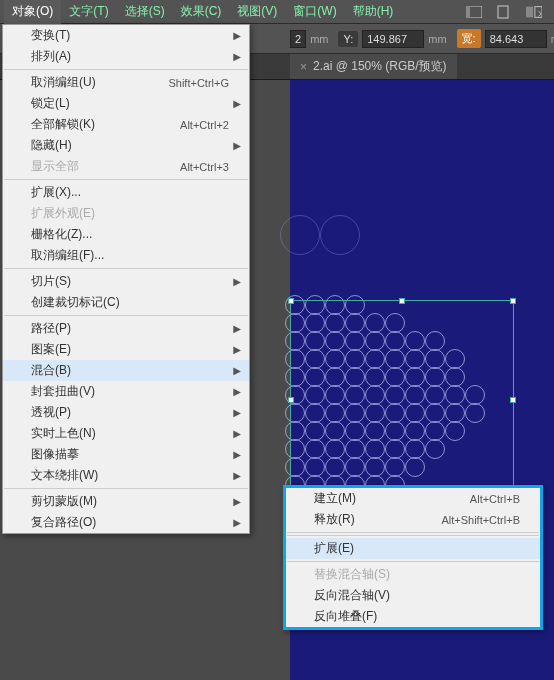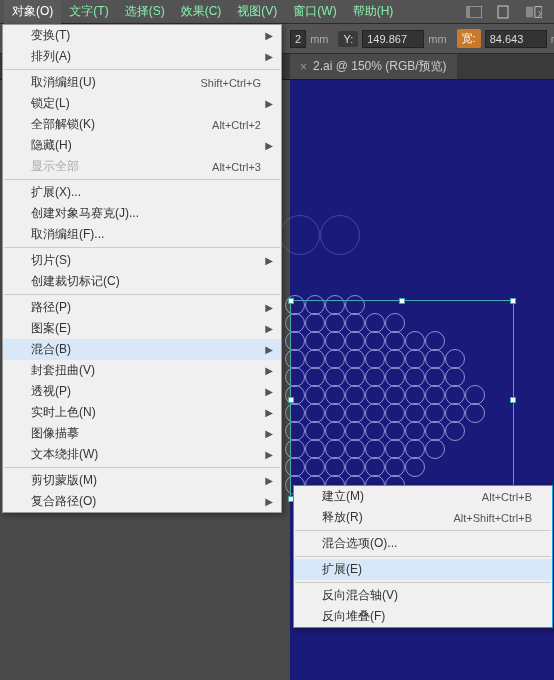--- a/index.html
+++ b/index.html
@@ -11,28 +11,28 @@
 .mb-icon{width:16px;height:16px;display:flex;align-items:center;justify-content:center;color:#ccc}
 .toolbar{height:30px;background:#535353;display:flex;align-items:center;padding-left:290px;gap:4px;border-bottom:1px solid #2a2a2a}
 .tb-label{background:#3a3a3a;color:#ddd;padding:2px 5px;border-radius:2px;font-size:11px}
 .tb-label.orange{background:#c87a2a;color:#fff}
 .tb-input{background:#333;color:#ddd;border:1px solid #222;padding:2px 4px;width:62px;font-size:11px}
 .mm{color:#aaa;font-size:11px;margin-right:6px}
 .tabbar{height:26px;background:#3a3a3a;display:flex;align-items:center;padding-left:290px;border-bottom:1px solid #1a1a1a}
 .tab{background:#4a4a4a;color:#ccc;padding:4px 10px;display:flex;align-items:center;gap:6px;font-size:11px}
 .tab .x{color:#999;cursor:pointer}
 .canvas{position:absolute;top:80px;left:290px;right:0;bottom:0;background:#1a1a7a}
-.dropdown{position:absolute;top:24px;left:2px;width:280px;background:#f0f0f0;border:1px solid #999;box-shadow:2px 2px 6px rgba(0,0,0,.4);z-index:10}
+.dropdown{position:absolute;top:24px;left:2px;width:248px;background:#f0f0f0;border:1px solid #999;box-shadow:2px 2px 6px rgba(0,0,0,.4);z-index:10}
 .menu-item{display:flex;align-items:center;padding:3px 20px 3px 28px;color:#333;cursor:default;position:relative;font-size:12px;height:21px}
 .menu-item.highlighted{background:#d8e8f8}
 .menu-item.disabled{color:#aaa}
 .menu-item .shortcut{margin-left:auto;color:#555;font-size:11px}
 .menu-item .arrow{position:absolute;right:8px;font-size:10px;color:#555}
 .menu-sep{height:1px;background:#ccc;margin:2px 1px}
-.submenu{position:absolute;top:485px;left:293px;width:260px;background:#f0f0f0;border:1px solid #0ea5e9;box-shadow:2px 2px 6px rgba(0,0,0,.4);z-index:11}
+.submenu{position:absolute;top:485px;left:283px;width:260px;background:#f0f0f0;border:3px solid #0ea5e9;box-shadow:2px 2px 6px rgba(0,0,0,.4);z-index:11}
 .artboard{position:absolute;top:220px;left:0;right:40px;height:200px;border:1px solid #4aa}
 .handle{position:absolute;width:6px;height:6px;background:#fff;border:1px solid #4aa}
 .h-tl{top:-3px;left:-3px}.h-tm{top:-3px;left:50%;margin-left:-3px}.h-tr{top:-3px;right:-3px}
 .h-ml{top:50%;left:-3px;margin-top:-3px}.h-mr{top:50%;right:-3px;margin-top:-3px}
 .h-bl{bottom:-3px;left:-3px}.h-bm{bottom:-3px;left:50%;margin-left:-3px}.h-br{bottom:-3px;right:-3px}
 .circles{position:absolute;top:215px;left:0;right:50px}
 .circ{position:absolute;border:1px solid rgba(200,210,255,.65);border-radius:50%;width:20px;height:20px}
 .circ.lg{width:36px;height:36px;border-color:rgba(140,160,230,.35)}
 </style>
 </head>
@@ -216,22 +216,25 @@
       <span class="arrow">▶</span>
     </div>
   <div class="menu-item disabled">
       <span>显示全部</span>
       <span class="shortcut">Alt+Ctrl+3</span>
     </div>
   <div class="menu-sep"></div>
   <div class="menu-item">
       <span>扩展(X)...</span>
     </div>
-  <div class="menu-item">
-      <span>创建对象马赛克(J)...</span>
+  <div class="menu-item disabled">
+      <span>扩展外观(E)</span>
+    </div>
+  <div class="menu-item">
+      <span>栅格化(Z)...</span>
     </div>
   <div class="menu-item">
       <span>取消编组(F)...</span>
     </div>
   <div class="menu-sep"></div>
   <div class="menu-item">
       <span>切片(S)</span>
       <span class="arrow">▶</span>
     </div>
   <div class="menu-item">
@@ -284,27 +287,27 @@
 <div class="submenu">
   <div class="menu-item">
       <span>建立(M)</span>
       <span class="shortcut">Alt+Ctrl+B</span>
     </div>
   <div class="menu-item">
       <span>释放(R)</span>
       <span class="shortcut">Alt+Shift+Ctrl+B</span>
     </div>
   <div class="menu-sep"></div>
-  <div class="menu-item">
-      <span>混合选项(O)...</span>
-    </div>
   <div class="menu-sep"></div>
   <div class="menu-item highlighted">
       <span>扩展(E)</span>
     </div>
   <div class="menu-sep"></div>
+  <div class="menu-item disabled">
+      <span>替换混合轴(S)</span>
+    </div>
   <div class="menu-item">
       <span>反向混合轴(V)</span>
     </div>
   <div class="menu-item">
       <span>反向堆叠(F)</span>
     </div>
 </div>
 
 </body></html>

